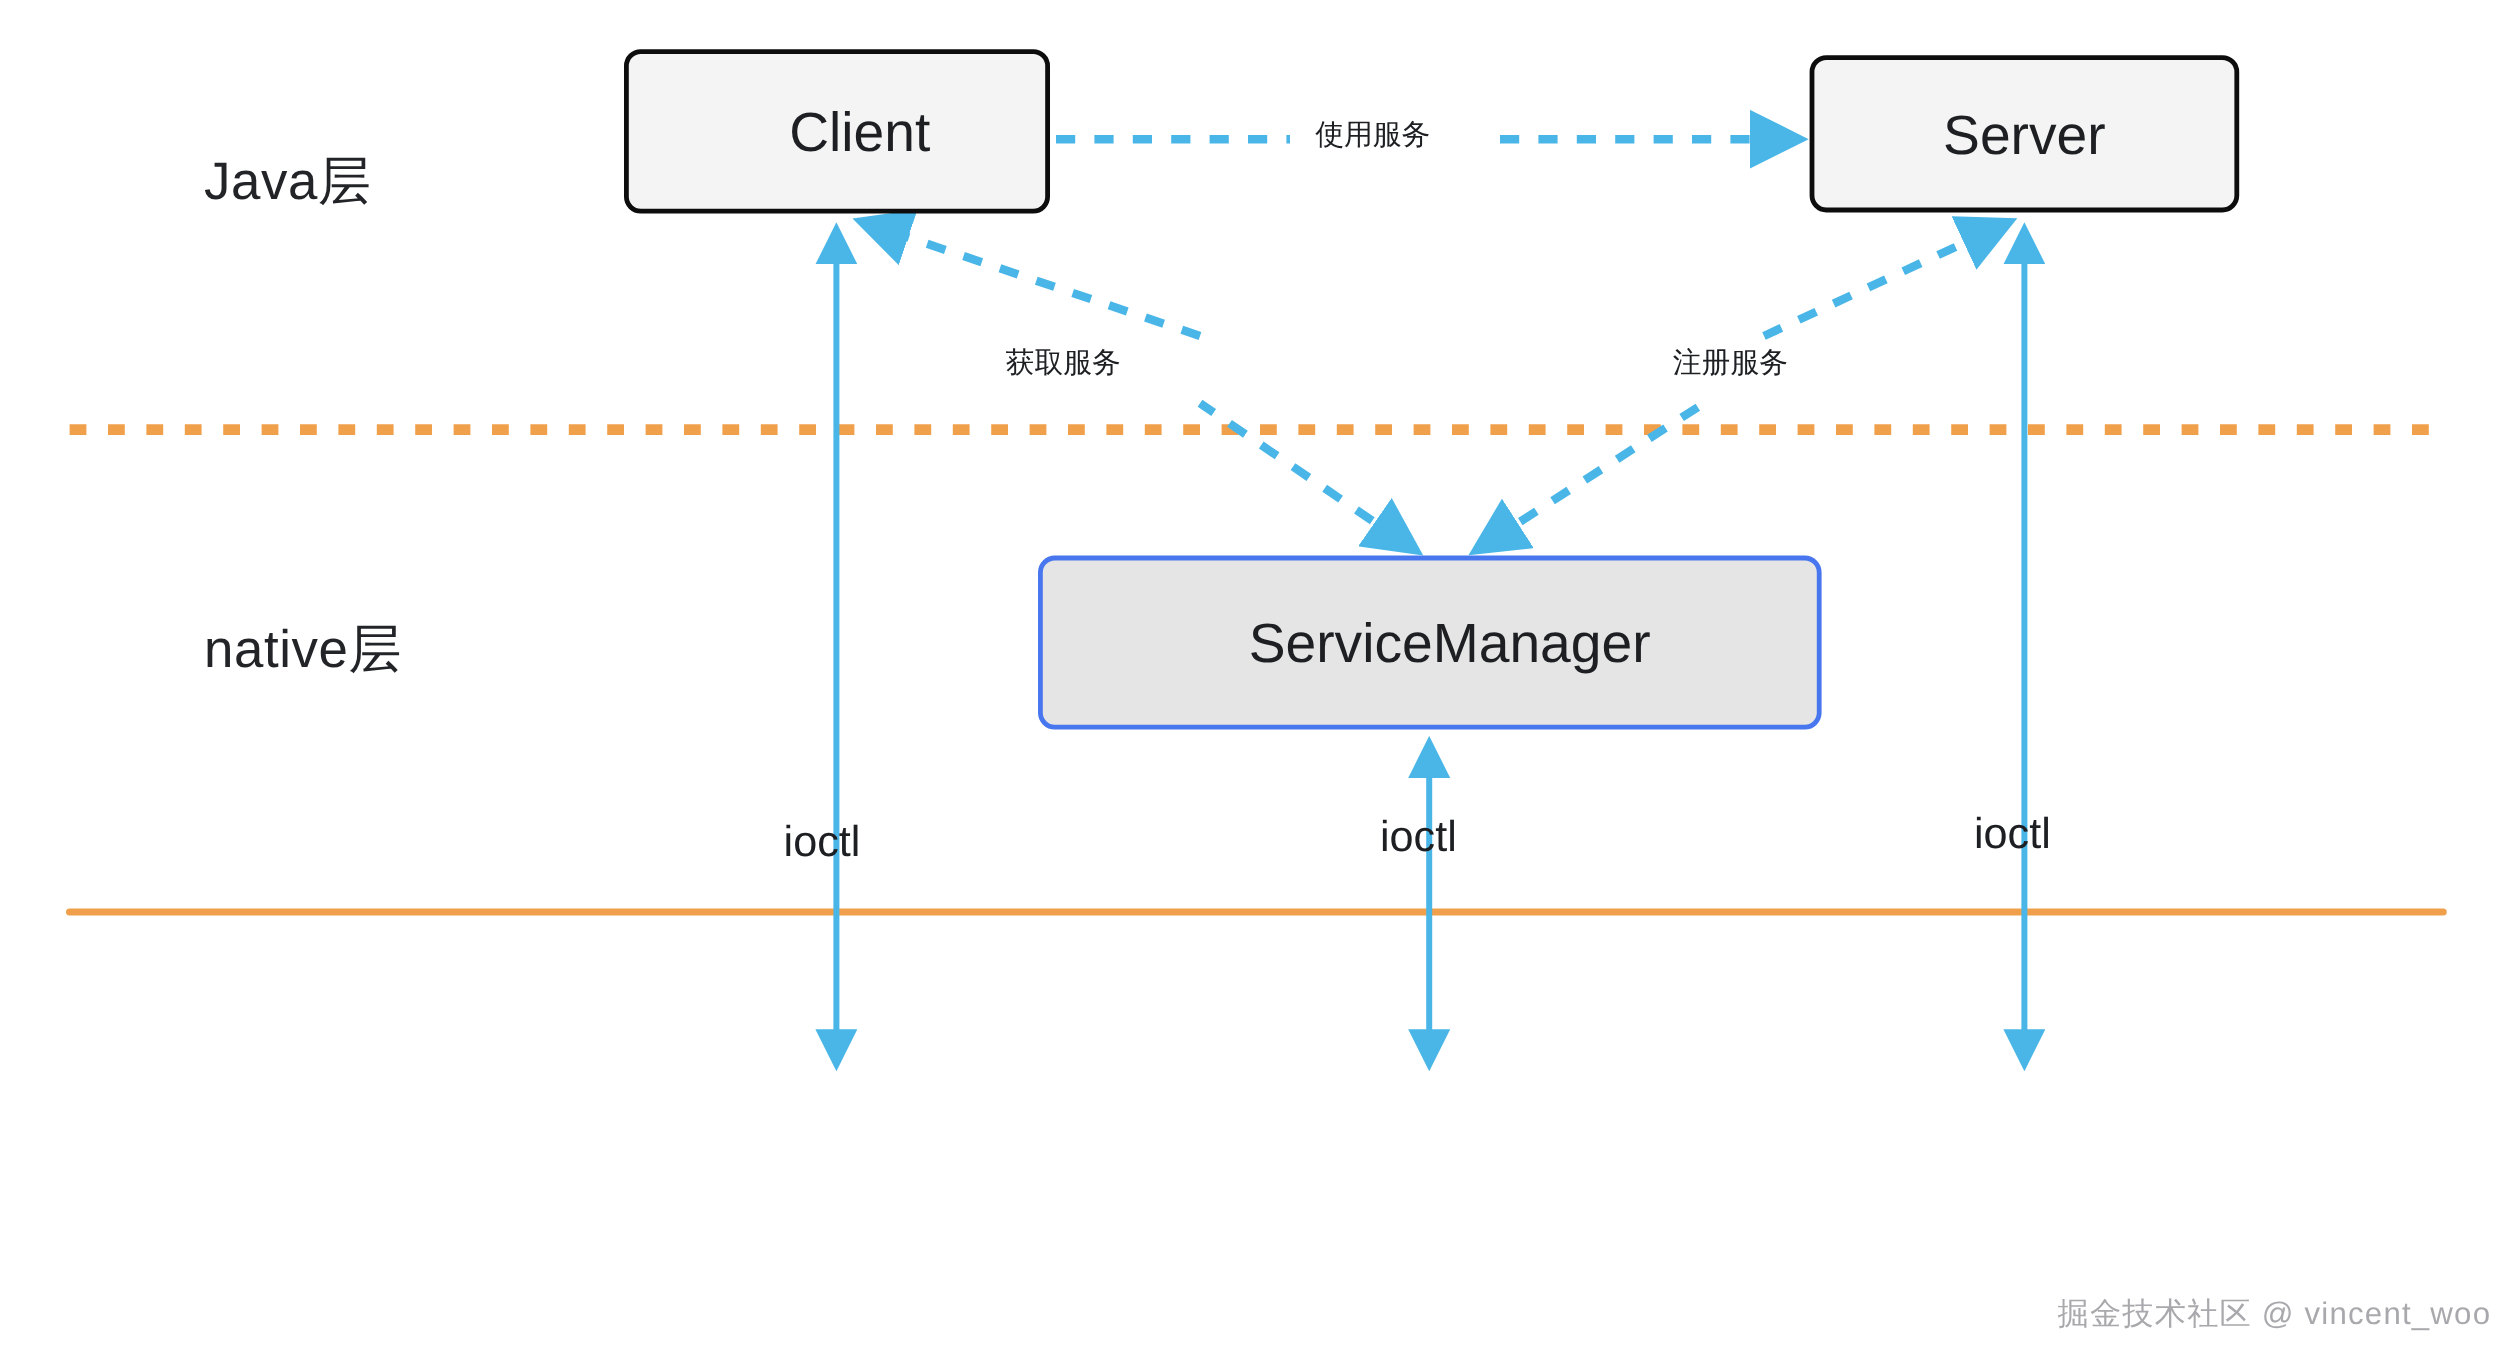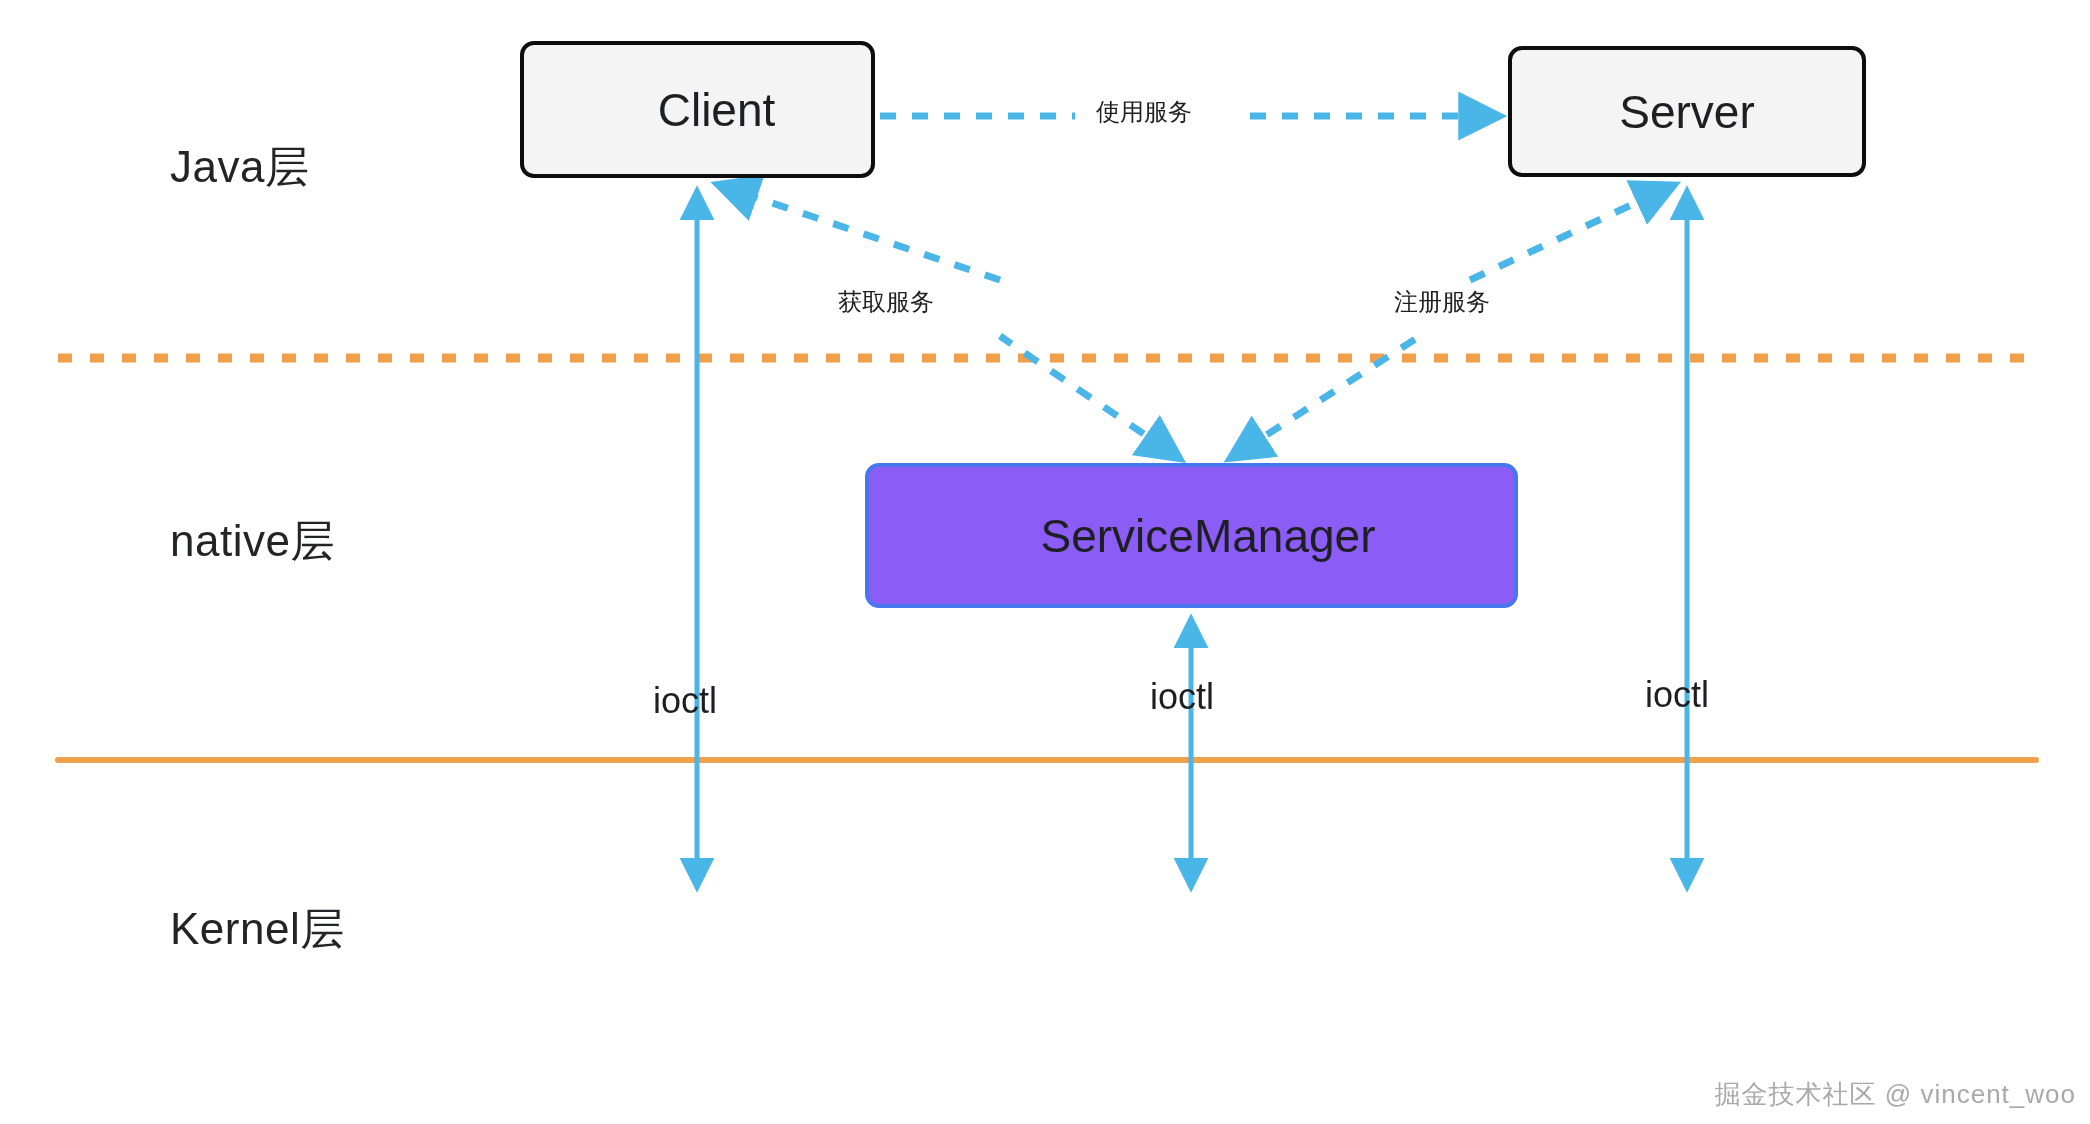--- a/index.html
+++ b/index.html
@@ -44,21 +44,21 @@
     color: #1d1f23;
     white-space: nowrap;
   }
   .node-client, .node-server {
     background: #f4f4f4;
     border: 4px solid #0d0d0d;
     border-radius: 14px;
     font-size: 46px;
   }
   .node-servicemanager {
-    background: #8b5cf6;
+    background: #e5e5e5;
     border: 4px solid #4876ef;
     border-radius: 14px;
     font-size: 46px;
     padding-left: 33px;
   }
   .node-binder {
     background: #ece3fa;
     border: 4px solid #8c67d4;
     border-radius: 14px;
     font-size: 48px;
@@ -119,25 +119,24 @@
     <line x1="1240" y1="452" x2="1420" y2="336" stroke="#4ab6e8" stroke-width="7" stroke-dasharray="16 16" stroke-linecap="butt"></line>
     <line x1="1262" y1="438" x2="1234" y2="456" stroke="#4ab6e8" stroke-width="7" stroke-linecap="butt" marker-end="url(#arrow-blue-dash)"></line>
 
     <line x1="697" y1="884" x2="697" y2="194" stroke="#4ab6e8" stroke-width="5" marker-start="url(#arrow-blue)" marker-end="url(#arrow-blue)"></line>
 
     <line x1="1191" y1="884" x2="1191" y2="622" stroke="#4ab6e8" stroke-width="5" marker-start="url(#arrow-blue)" marker-end="url(#arrow-blue)"></line>
 
     <line x1="1687" y1="884" x2="1687" y2="194" stroke="#4ab6e8" stroke-width="5" marker-start="url(#arrow-blue)" marker-end="url(#arrow-blue)"></line>
   </svg>
 
-  <div class="layer-label" style="left:170px; top:138px;">Java层</div>
+  <div class="layer-label" style="left:170px; top:122px;">Java层</div>
 
   <div class="layer-label" style="left:170px; top:512px;">native层</div>
 
-  <div class="layer-label" style="left:170px; top:900px;">Kernel层</div>
 
   <div class="node-box node-client" style="left:520px; top:41px; width:355px; height:137px;padding-left:38px;">
     <span>Client</span>
   </div>
 
   <div class="node-box node-server" style="left:1508px; top:46px; width:358px; height:131px;">
     <span>Server</span>
   </div>
 
   <div class="node-box node-servicemanager" style="left:865px; top:463px; width:653px; height:145px;">

